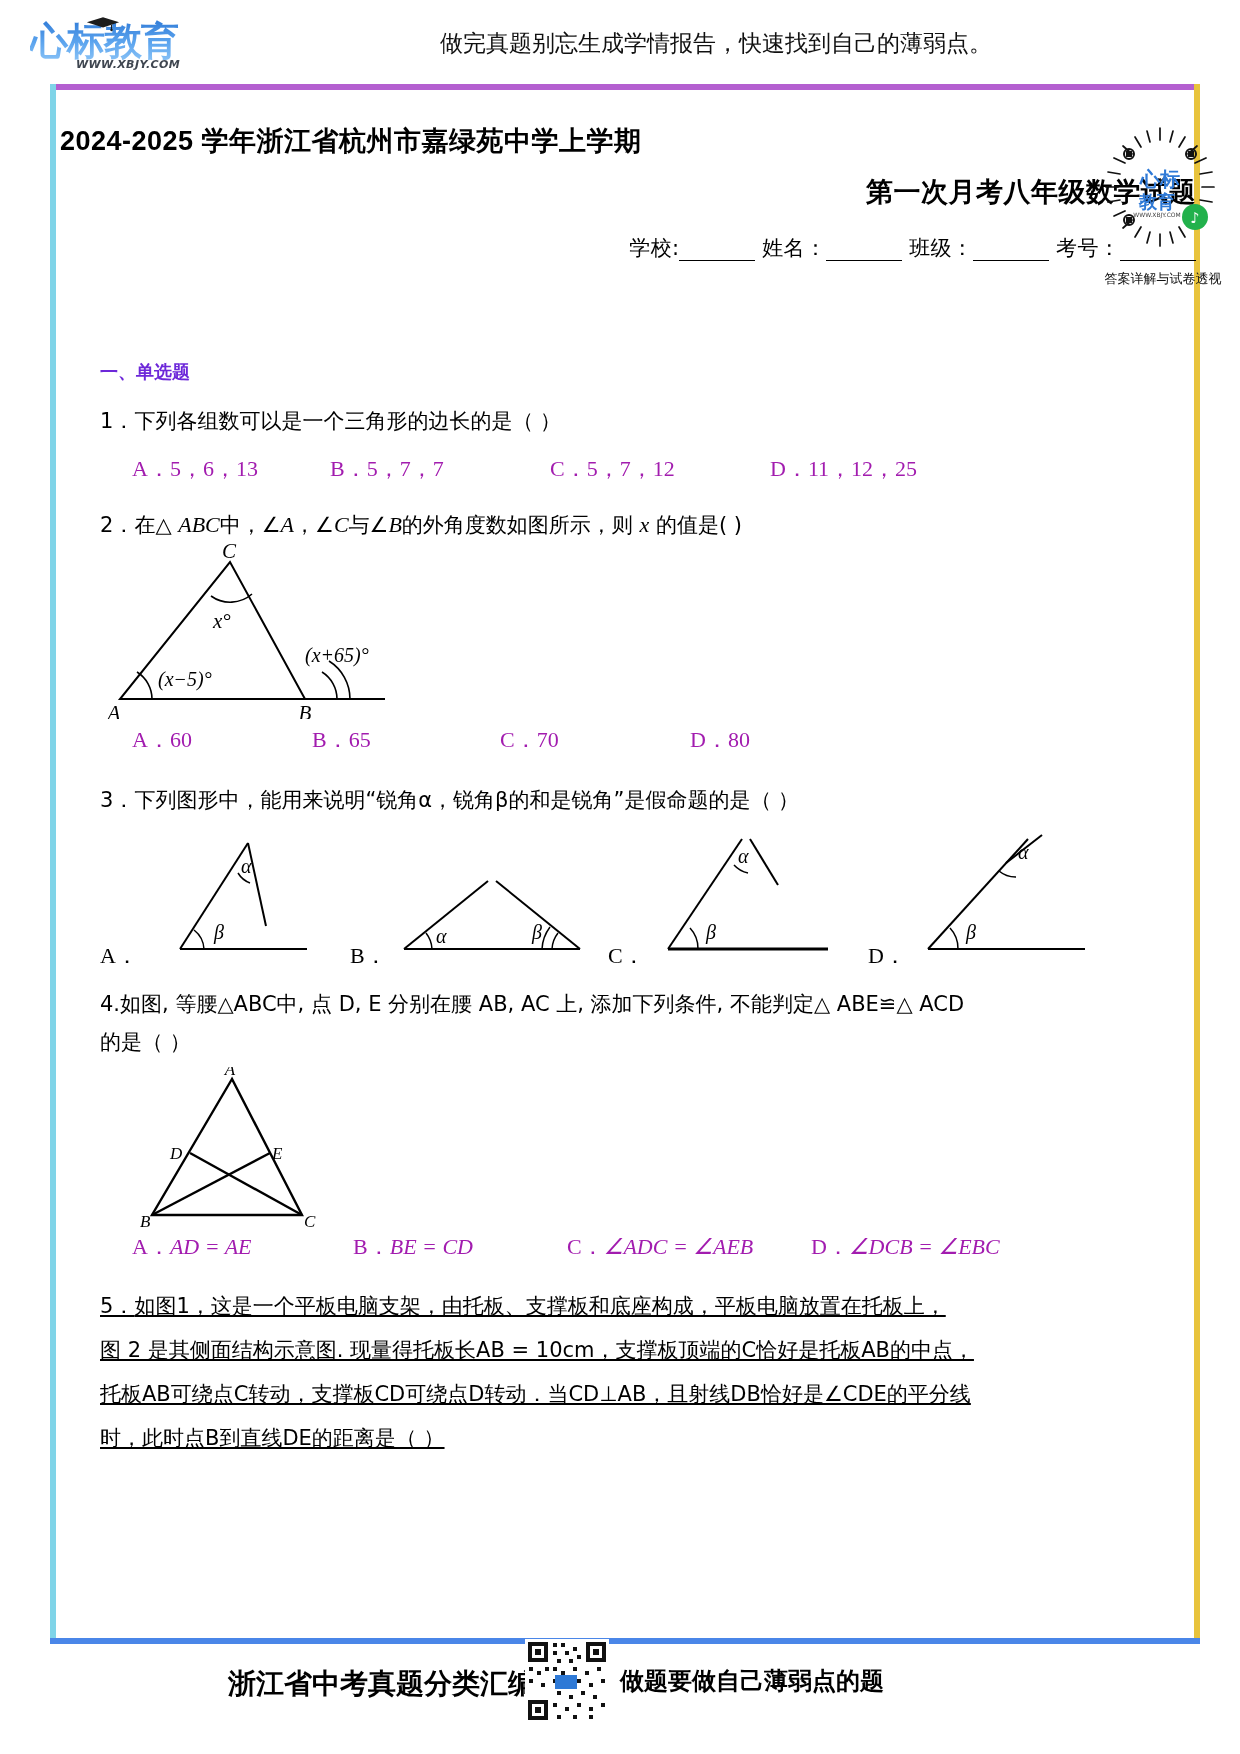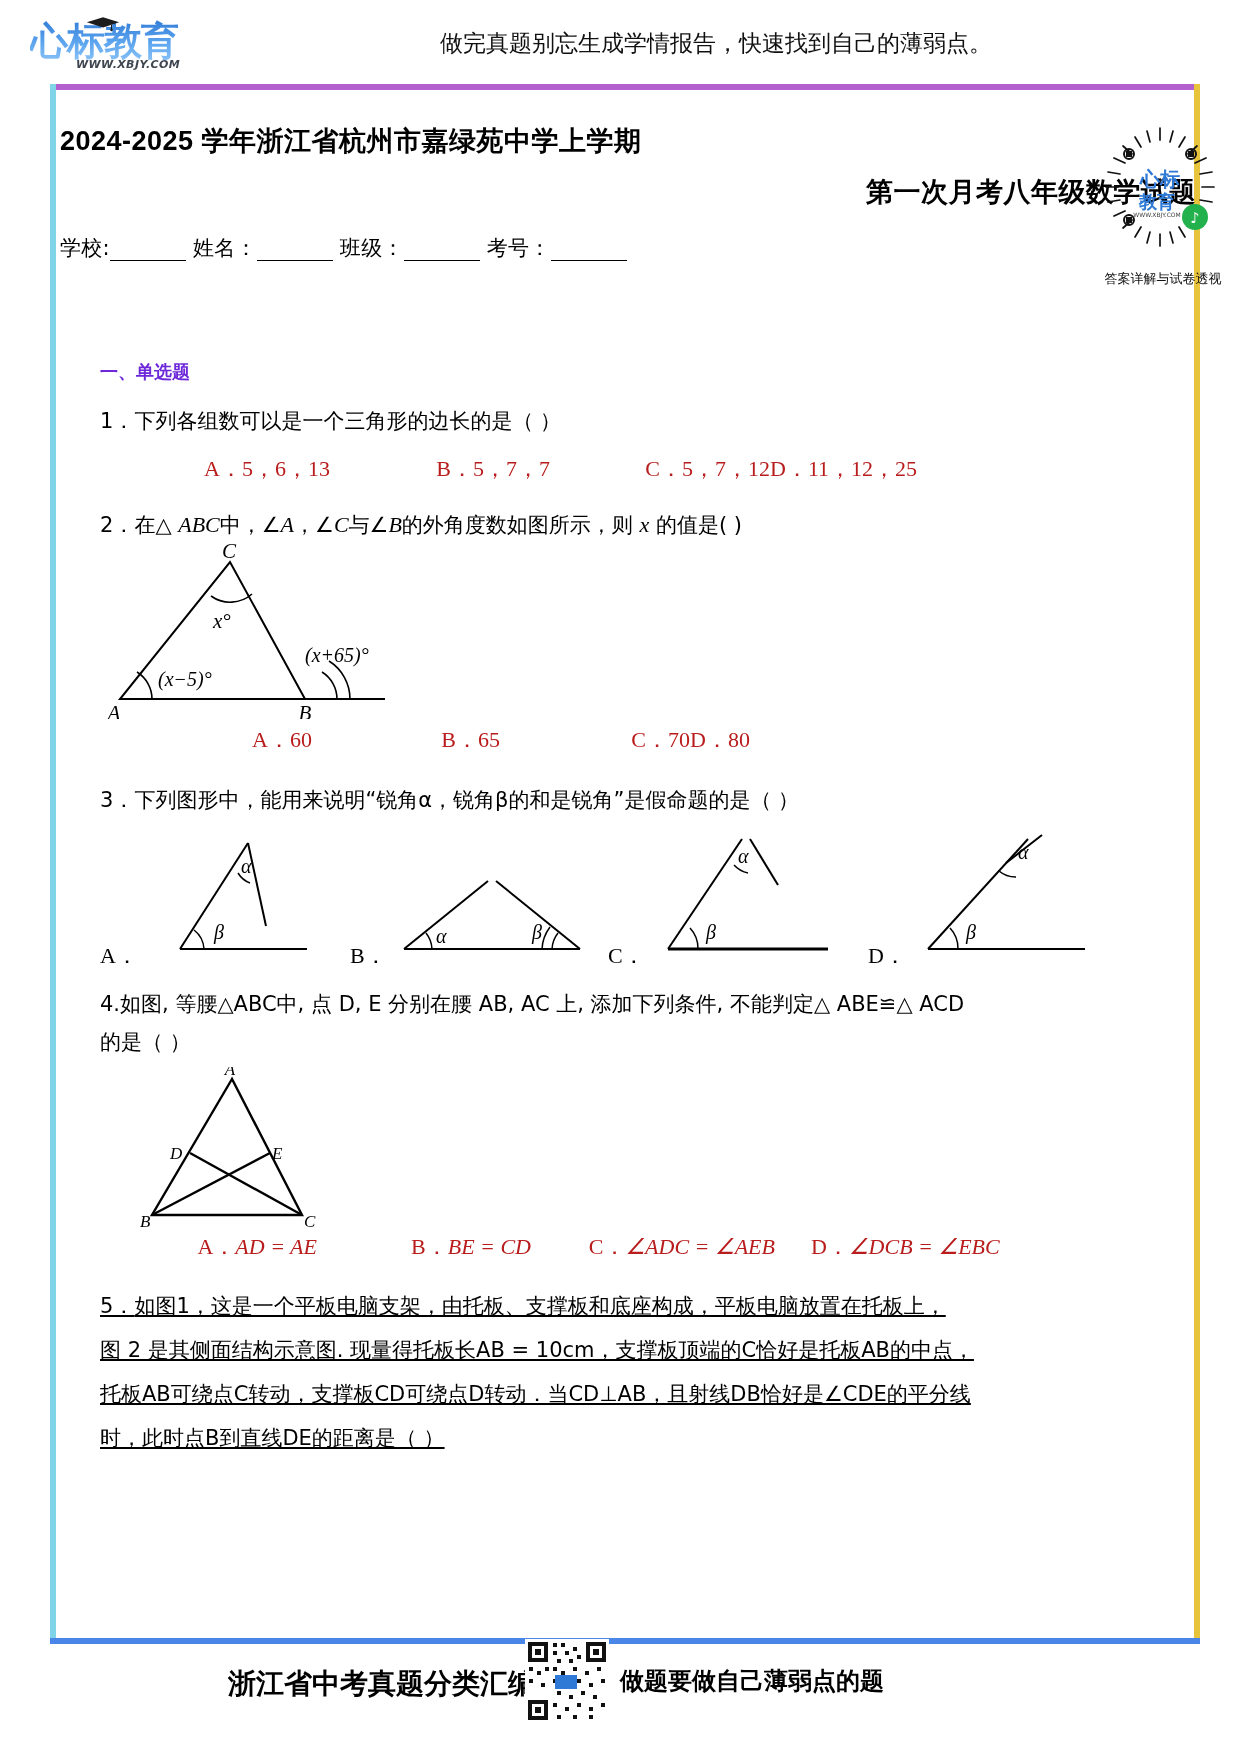--- a/index.html
+++ b/index.html
@@ -78,21 +78,21 @@
   .title-line2{
     text-align:right;
     font-family:Liberation Mono, monospace;
     font-weight:bold;
     font-size:27px;
     color:#000;
     line-height:52px;
     letter-spacing:0.5px;
   }
   .idline{
-    text-align:left;
+    text-align:right;
     font-size:21px;
     margin-top:14px;
     color:#000;
     letter-spacing:0.3px;
     font-family:"DejaVu Sans", sans-serif;
   }
   .idline u{ text-decoration:none; border-bottom:1.5px solid #000; padding:0 38px;}
 
   
   .qrbox{
@@ -111,23 +111,22 @@
     font-weight:bold;font-size:18px;color:#6d28d9;
   }
   .q{
     margin-left:40px;margin-top:18px;
     font-size:22px;line-height:38px;color:#000;
   }
   .q .cn{ font-family:"DejaVu Sans", sans-serif; font-size:21px;}
   .mathit{ font-style:italic; font-family:"Liberation Serif", serif;}
   .opts{
     margin-left:72px;margin-top:14px;
-    font-size:22px;color:#b91c1c;
+    font-size:22px;color:#a21caf;
     display:flex;
-    text-align:right;
   }
   .opts span.opt{ display:inline-block; }
   .opt-lbl{font-family:"Liberation Serif", serif;}
 
   
   .o1 .opt:nth-child(1){width:198px;}
   .o1 .opt:nth-child(2){width:220px;}
   .o1 .opt:nth-child(3){width:220px;}
 
   .o2 .opt:nth-child(1){width:180px;}

